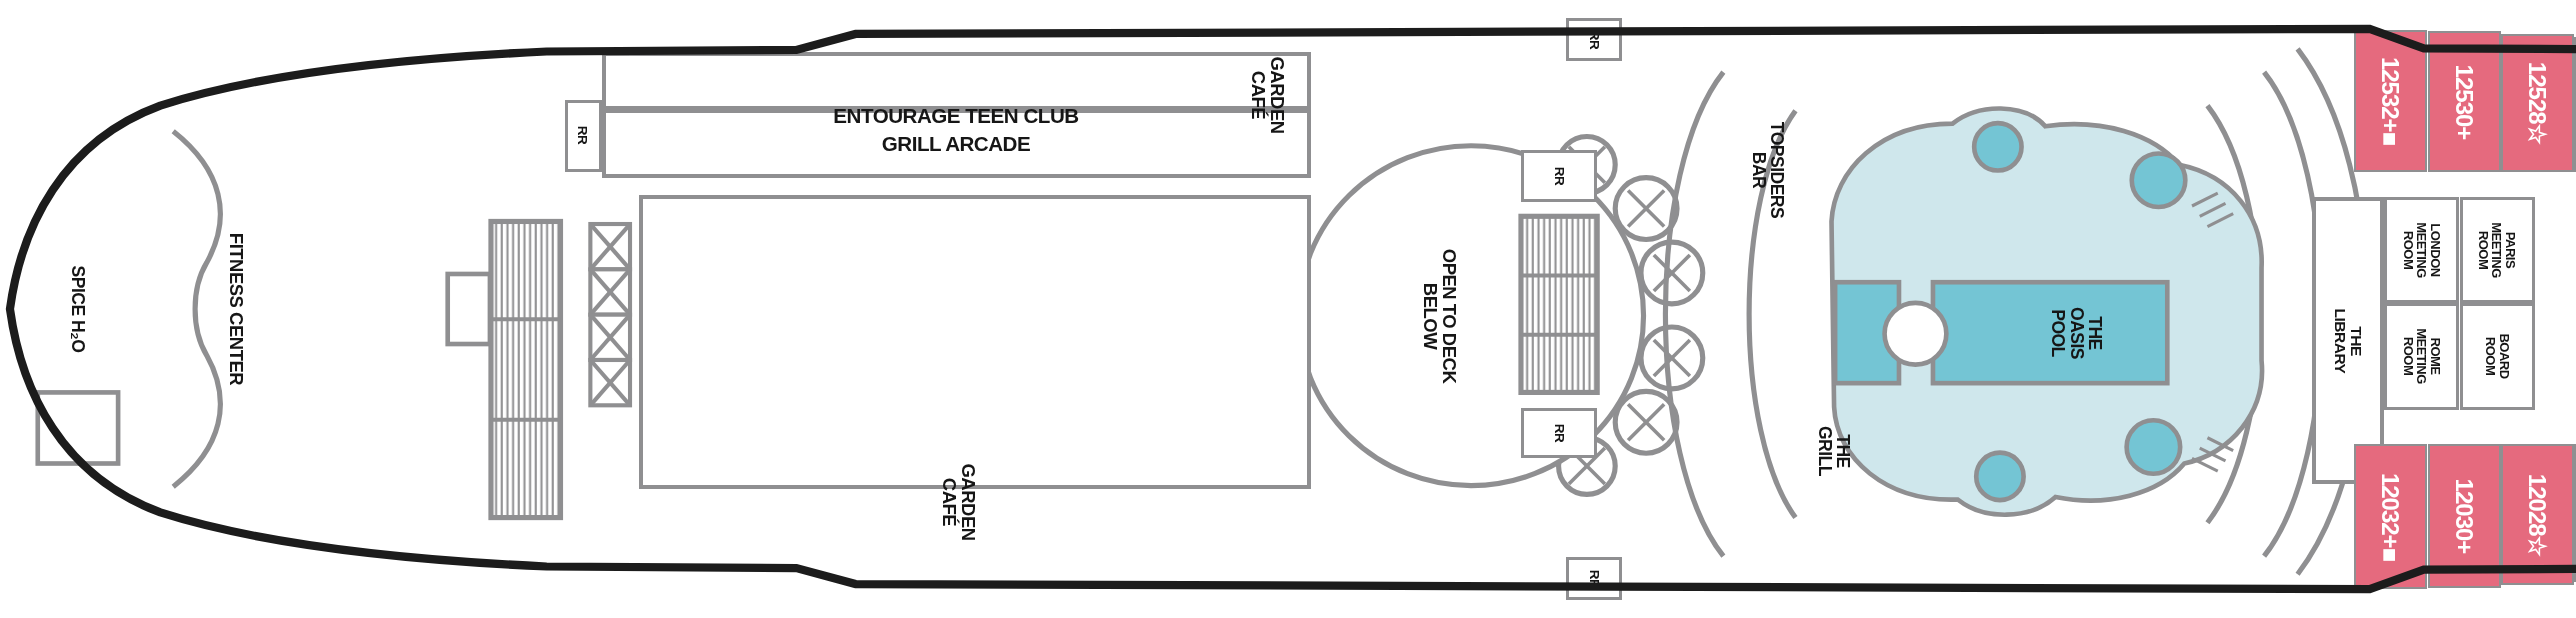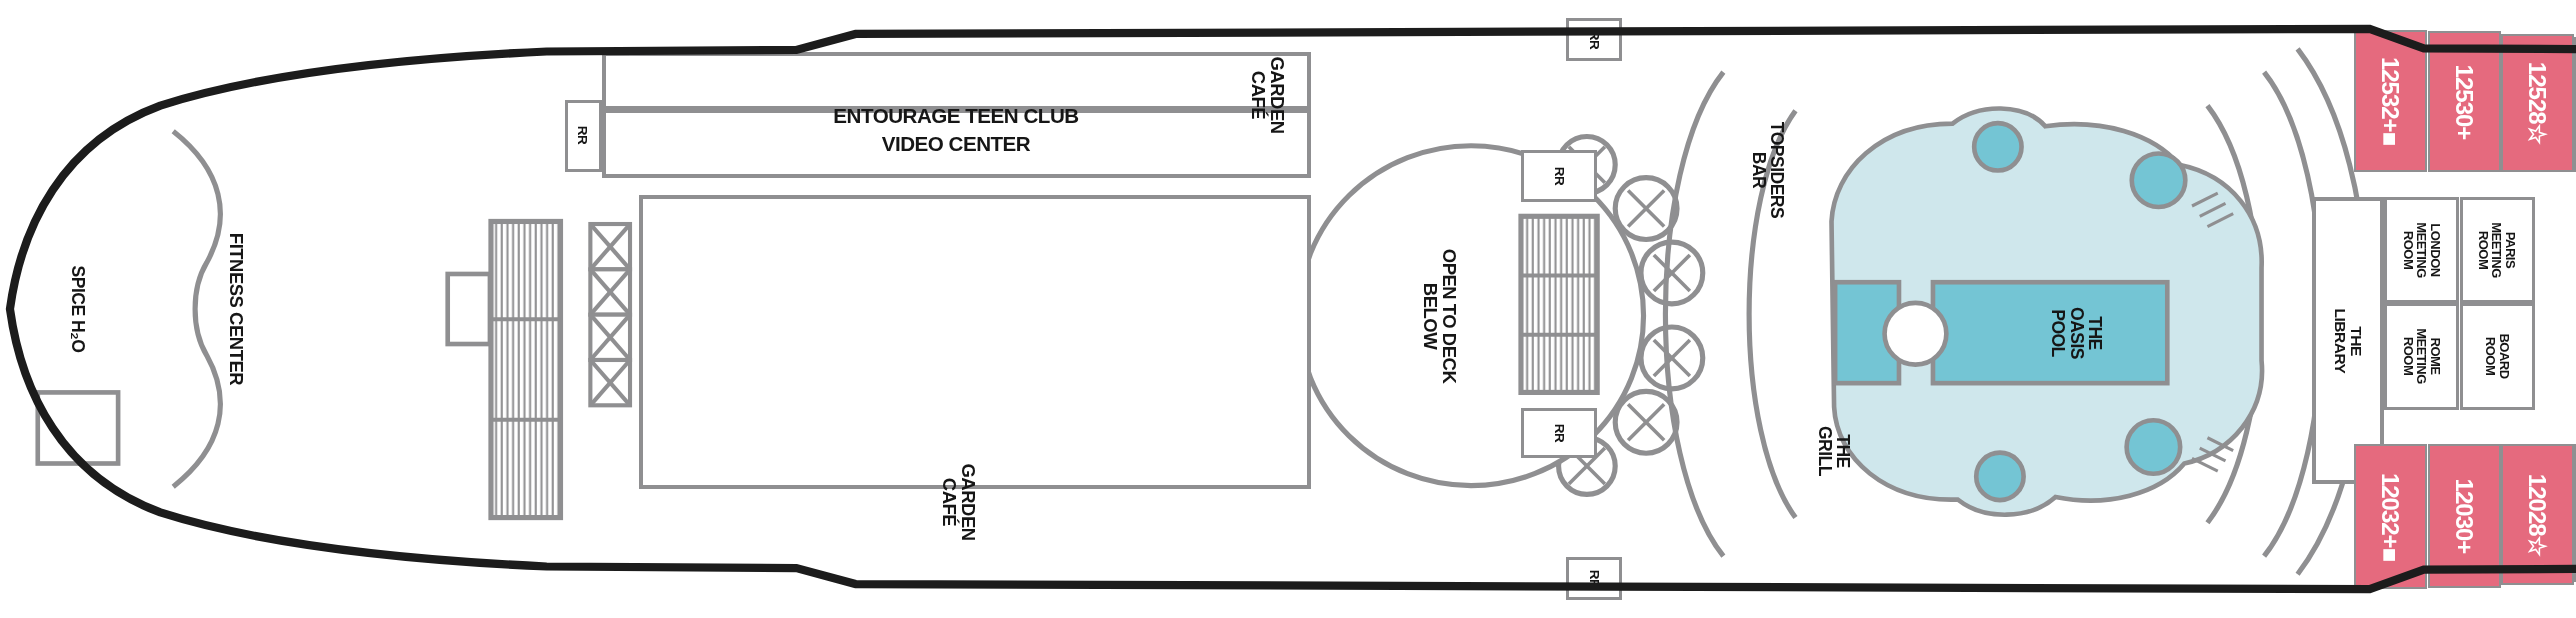--- a/index.html
+++ b/index.html
@@ -182,21 +182,21 @@
     </div>
   <div class="cab big pink" style="left:2501px;top:444px;width:73px;height:141px;">
       <span>12028☆</span>
     </div>
   <div class="cab big pink" style="left:2574px;top:444px;width:73px;height:138px;"></div>
 
   <div class="vlabel" style="left:78px;top:309px;font-size:17.5px;">SPICE H₂O</div>
   <div class="vlabel" style="left:236px;top:309px;font-size:18.5px;">FITNESS CENTER</div>
   <div class="vlabel" style="left:582px;top:135px;font-size:13.4px;">RR</div>
   <div class="hlabel" style="left:956px;top:80px;font-size:20.6px;margin-top:36px;">ENTOURAGE TEEN CLUB</div>
-  <div class="hlabel" style="left:956px;top:144px;font-size:20.6px;">VIDEO CENTER</div>
+  <div class="hlabel" style="left:956px;top:144px;font-size:20.6px;">GRILL ARCADE</div>
   <div class="vlabel" style="left:1268px;top:95px;font-size:18.5px;">GARDEN
 CAFÉ</div>
   <div class="vlabel" style="left:1440px;top:316px;font-size:18.5px;">OPEN TO DECK
 BELOW</div>
   <div class="vlabel" style="left:1594px;top:40px;font-size:13.4px;">RR</div>
   <div class="vlabel" style="left:1559px;top:176px;font-size:13.4px;">RR</div>
   <div class="vlabel" style="left:1559px;top:433px;font-size:13.4px;">RR</div>
   <div class="vlabel" style="left:1594px;top:579px;font-size:13.4px;">RR</div>
   <div class="vlabel" style="left:1768px;top:170px;font-size:17.5px;">TOPSIDERS
 BAR</div>

